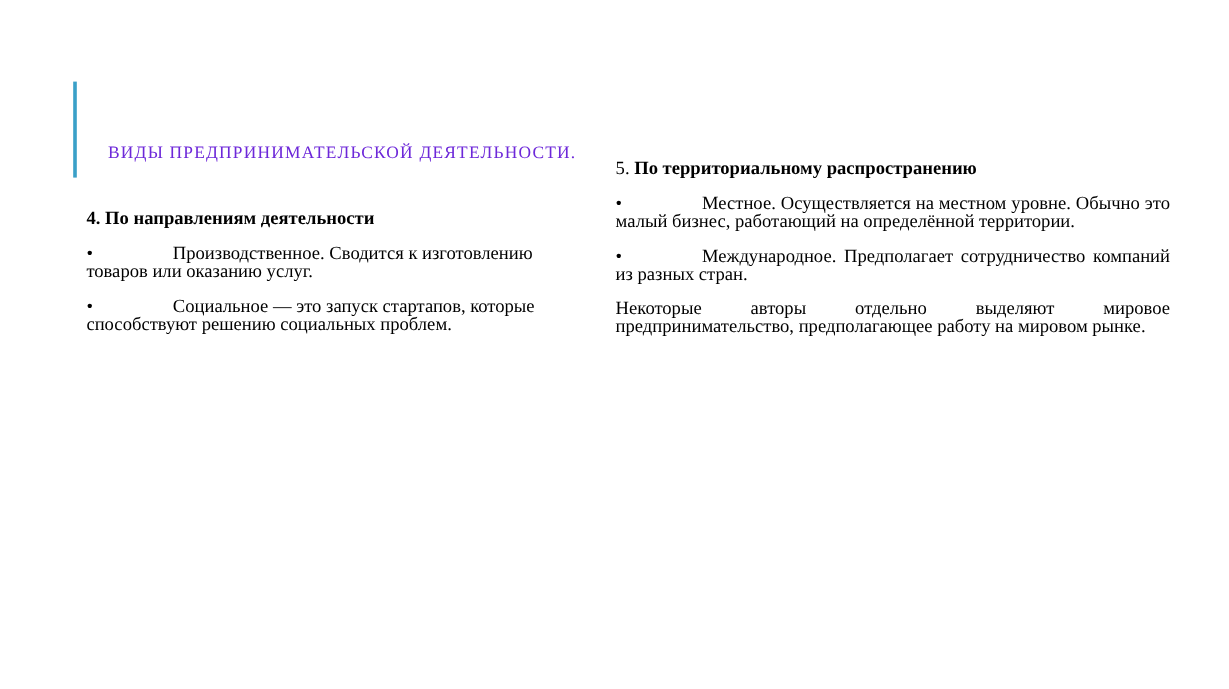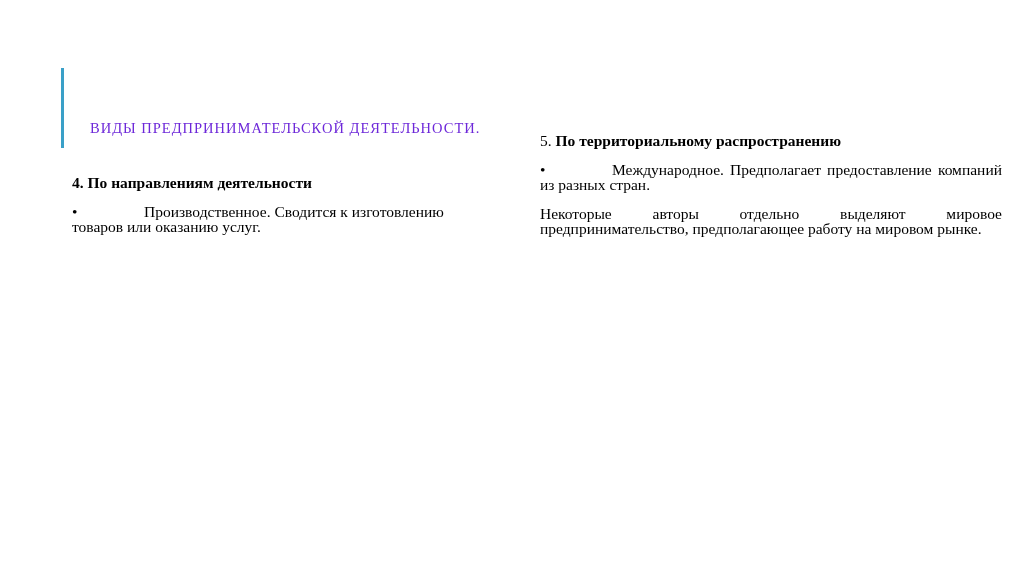--- a/index.html
+++ b/index.html
@@ -3,34 +3,36 @@
 <meta charset="utf-8">
 <style>
   html, body { margin:0; padding:0; }
   body { width:1024px; height:574px; background:#ffffff; position:relative; overflow:hidden;
          font-family:"Liberation Serif","DejaVu Serif",serif; color:#000; }
   .accent-bar { position:absolute; left:61px; top:68px; width:3px; height:80px; background:#3aa0c8; }
   .slide-title { position:absolute; left:90px; top:120px; font-size:14.5px; letter-spacing:1px;
                  color:#6d28d9; white-space:nowrap; }
   .col { position:absolute; font-size:15.5px; line-height:15px; }
   .col-left { left:72px; top:175px; width:400px; }
-  .col-right { left:540px; top:133px; width:462px; text-align:justify; }
+  .col-right { left:513px; top:133px; width:462px; text-align:justify; }
   .heading { font-weight:bold; margin-bottom:14px; }
   .item { margin-bottom:14px; }
   .bullet { display:inline-block; width:72px; }
   .note { margin-top:0; }
 </style>
 </head>
 <body>
 
 <div class="accent-bar"></div>
 <div class="slide-title">ВИДЫ ПРЕДПРИНИМАТЕЛЬСКОЙ ДЕЯТЕЛЬНОСТИ.</div>
 
 <div class="col col-left">
   <div class="heading">4. По направлениям деятельности</div>
   <div class="item"><span class="bullet">•</span><span>Производственное. Сводится к изготовлению товаров или оказанию услуг.</span></div>
+  <div class="item"><span class="bullet">•</span><span>Социальное — это запуск стартапов, которые способствуют решению социальных проблем.</span></div>
 </div>
 
 <div class="col col-right">
   <div class="heading"><span style="font-weight:normal">5. </span><span>По территориальному распространению</span></div>
-  <div class="item"><span class="bullet">•</span><span>Международное. Предполагает предоставление компаний из разных стран.</span></div>
+  <div class="item"><span class="bullet">•</span><span>Местное. Осуществляется на местном уровне. Обычно это малый бизнес, работающий на определённой территории.</span></div>
+  <div class="item"><span class="bullet">•</span><span>Международное. Предполагает сотрудничество компаний из разных стран.</span></div>
   <div class="note">Некоторые авторы отдельно выделяют мировое предпринимательство, предполагающее работу на мировом рынке.</div>
 </div>
 
 </body></html>

